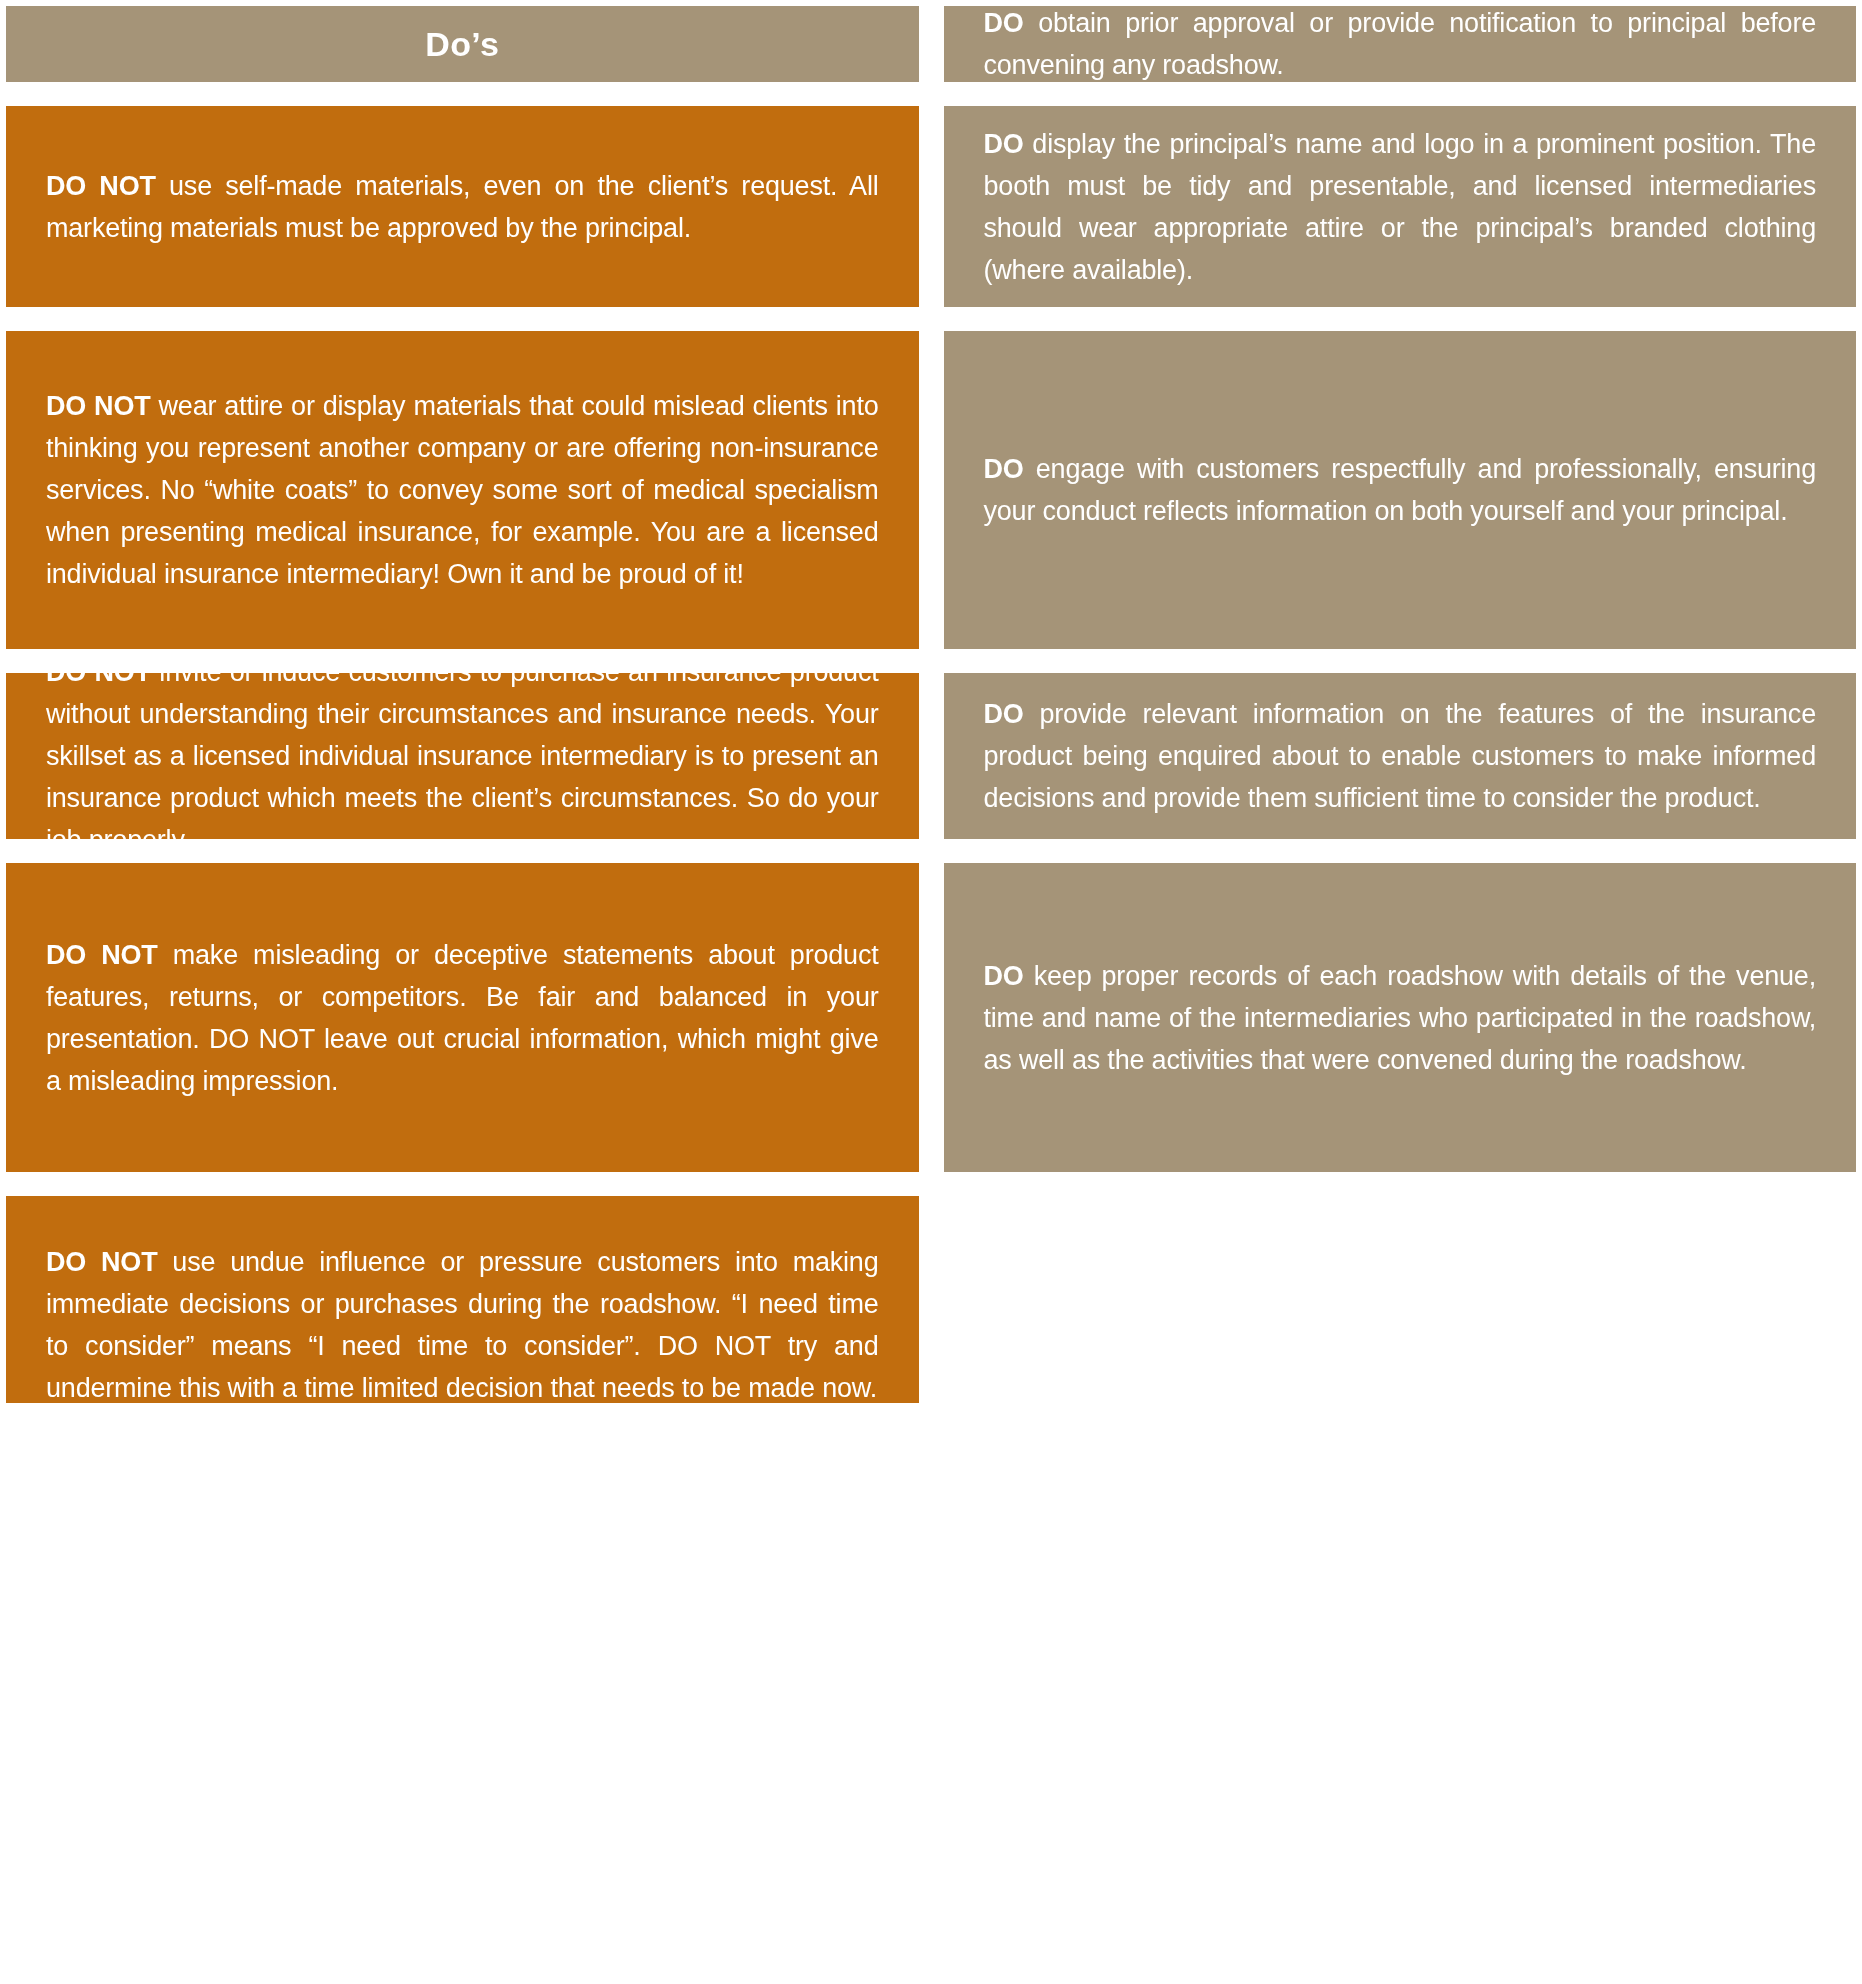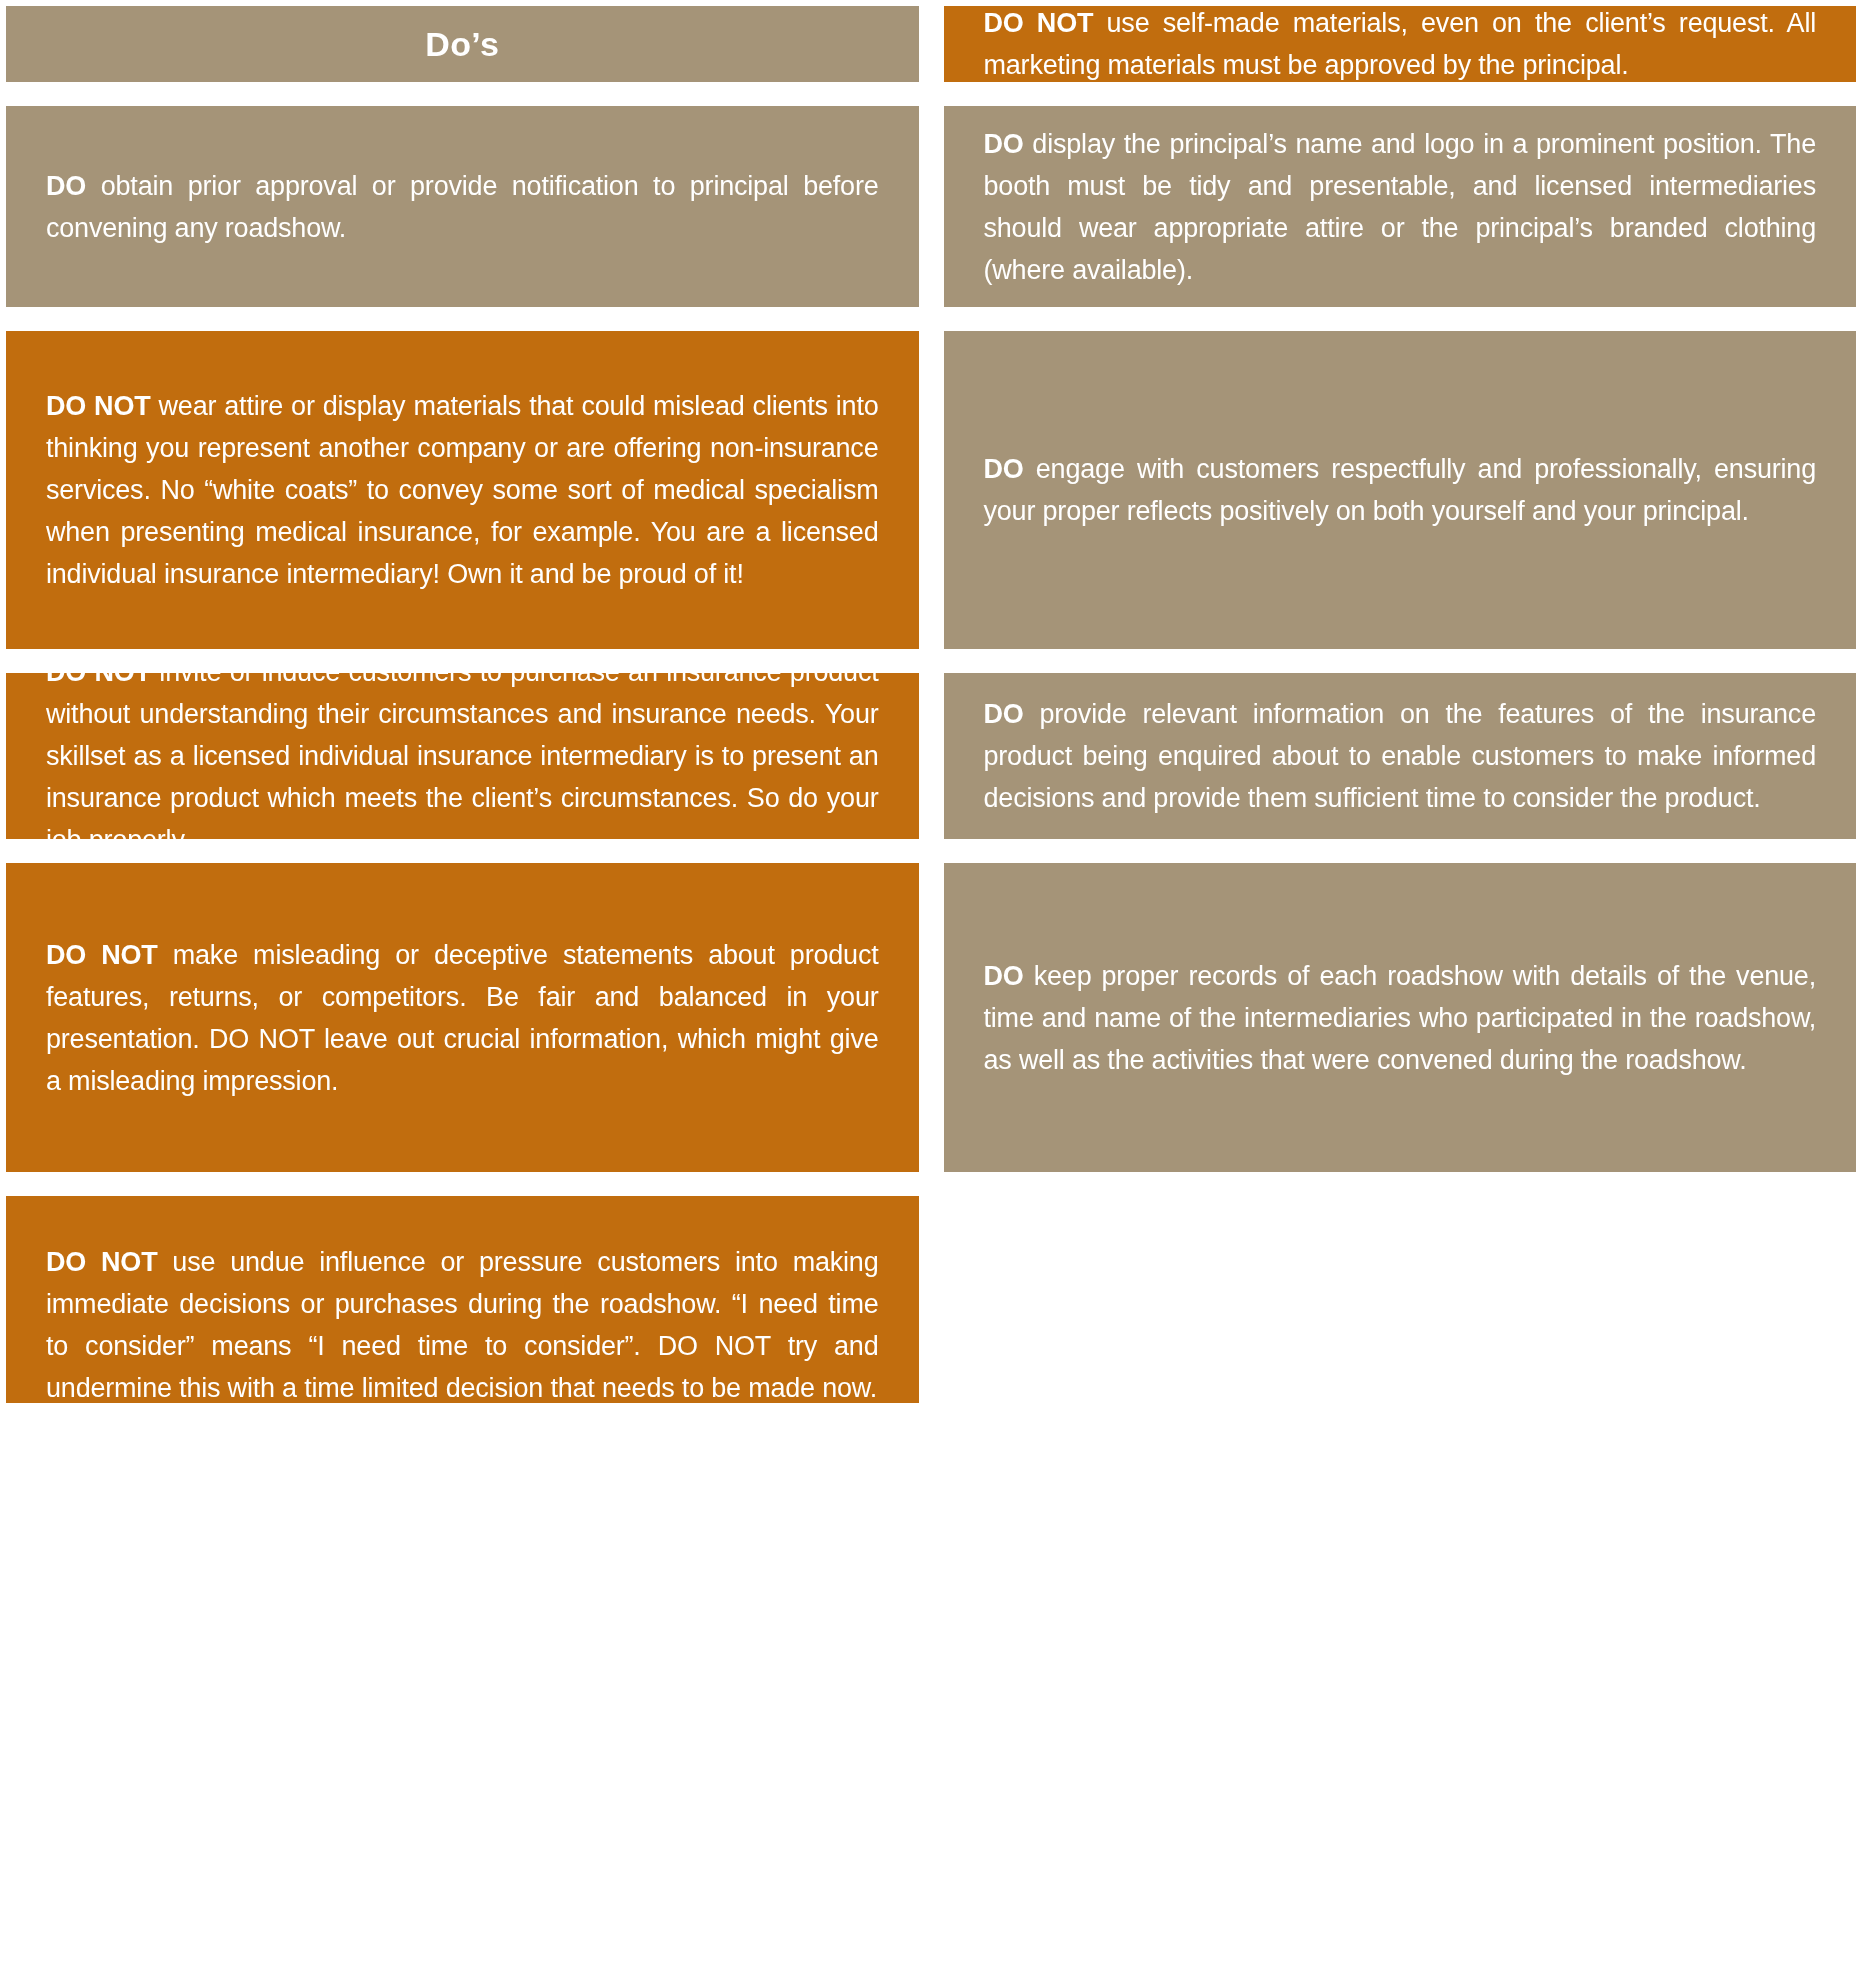--- a/index.html
+++ b/index.html
@@ -55,36 +55,36 @@
 </style>
 </head>
 <body>
 
 <div class="page">
 
   <div class="cell header dos">
     <div class="header-label">Do’s</div>
   </div>
 
+  <div class="cell dos">
+    <div class="cell-body"><span class="lead">DO</span><span> obtain prior approval or provide notification to principal before convening any roadshow.</span></div>
+  </div>
   <div class="cell donts">
     <div class="cell-body"><span class="lead">DO NOT</span><span> use self-made materials, even on the client’s request. All marketing materials must be approved by the principal.</span></div>
-  </div>
-  <div class="cell dos">
-    <div class="cell-body"><span class="lead">DO</span><span> obtain prior approval or provide notification to principal before convening any roadshow.</span></div>
   </div>
 
   <div class="cell dos">
     <div class="cell-body"><span class="lead">DO</span><span> display the principal’s name and logo in a prominent position. The booth must be tidy and presentable, and licensed intermediaries should wear appropriate attire or the principal’s branded clothing (where available).</span></div>
   </div>
   <div class="cell donts">
     <div class="cell-body"><span class="lead">DO NOT</span><span> wear attire or display materials that could mislead clients into thinking you represent another company or are offering non-insurance services. No “white coats” to convey some sort of medical specialism when presenting medical insurance, for example. You are a licensed individual insurance intermediary! Own it and be proud of it!</span></div>
   </div>
 
   <div class="cell dos">
-    <div class="cell-body"><span class="lead">DO</span><span> engage with customers respectfully and professionally, ensuring your proper reflects positively on both yourself and your principal.</span></div>
+    <div class="cell-body"><span class="lead">DO</span><span> engage with customers respectfully and professionally, ensuring your conduct reflects information on both yourself and your principal.</span></div>
   </div>
 
   <div class="cell donts">
     <div class="cell-body"><span class="lead">DO NOT</span><span> invite or induce customers to purchase an insurance product without understanding their circumstances and insurance needs. Your skillset as a licensed individual insurance intermediary is to present an insurance product which meets the client’s circumstances. So do your job properly.</span></div>
   </div>
 
   <div class="cell dos">
     <div class="cell-body"><span class="lead">DO</span><span> provide relevant information on the features of the insurance product being enquired about to enable customers to make informed decisions and provide them sufficient time to consider the product.</span></div>
   </div>
   <div class="cell donts">

